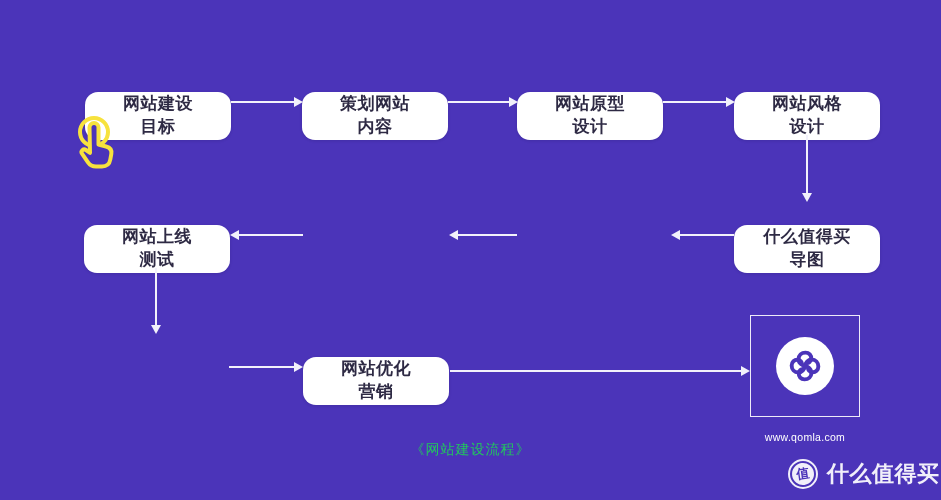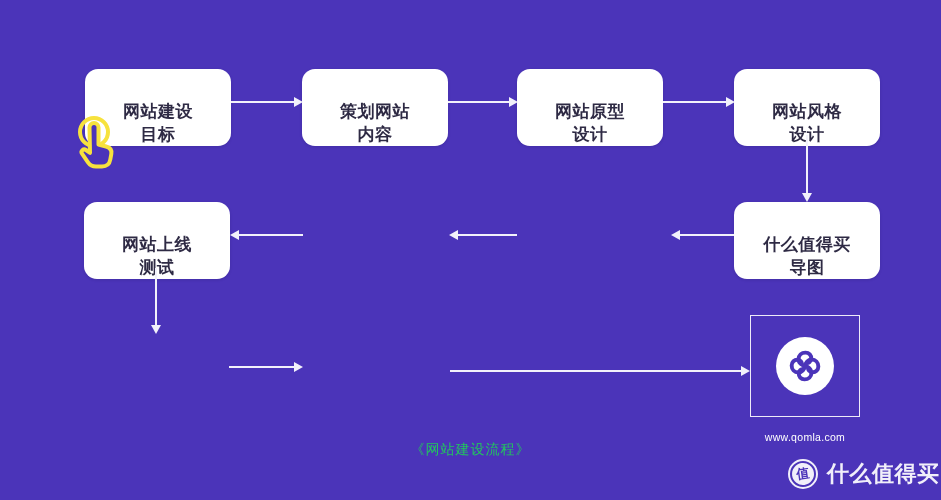--- a/index.html
+++ b/index.html
@@ -17,25 +17,26 @@
   }
   .canvas{
     position:relative;
     width:941px;height:500px;
     background:var(--background);
     overflow:hidden;
   }
   
   .node{
     position:absolute;
-    width:146px;height:77px;
+    width:146px;height:48px;
     background:var(--node_bg);
     border-radius:13px;
-    display:flex;align-items:flex-end;justify-content:center;
+    display:flex;align-items:flex-start;justify-content:center;
     box-shadow:0 1px 3px rgba(30,20,80,0.18);
+    margin-top:23px;
   }
   .node-label{
     color:var(--node_text);
     font-size:17px;
     font-weight:bold;
     line-height:23px;
     text-align:center;
     white-space:pre-line;
     letter-spacing:0.5px;
   }
@@ -130,20 +131,24 @@
 
   <div class="node" style="left:84px;top:202px">
       <span class="node-label">网站上线
 测试</span>
     </div>
   <div class="node" style="left:734px;top:202px">
       <span class="node-label">什么值得买
 导图</span>
     </div>
 
+  <div class="node" style="left:303px;top:334px">
+      <span class="node-label">网站优化
+营销</span>
+    </div>
 
   <div class="arrow h right" style="left:231px;top:101px;width:63px"></div>
   <div class="arrow h right" style="left:448px;top:101px;width:61px"></div>
   <div class="arrow h right" style="left:663px;top:101px;width:63px"></div>
 
   <div class="arrow v down" style="left:806px;top:135px;height:58px"></div>
 
   <div class="arrow h left" style="left:680px;top:234px;width:54px"></div>
   <div class="arrow h left" style="left:458px;top:234px;width:59px"></div>
   <div class="arrow h left" style="left:239px;top:234px;width:64px"></div>

